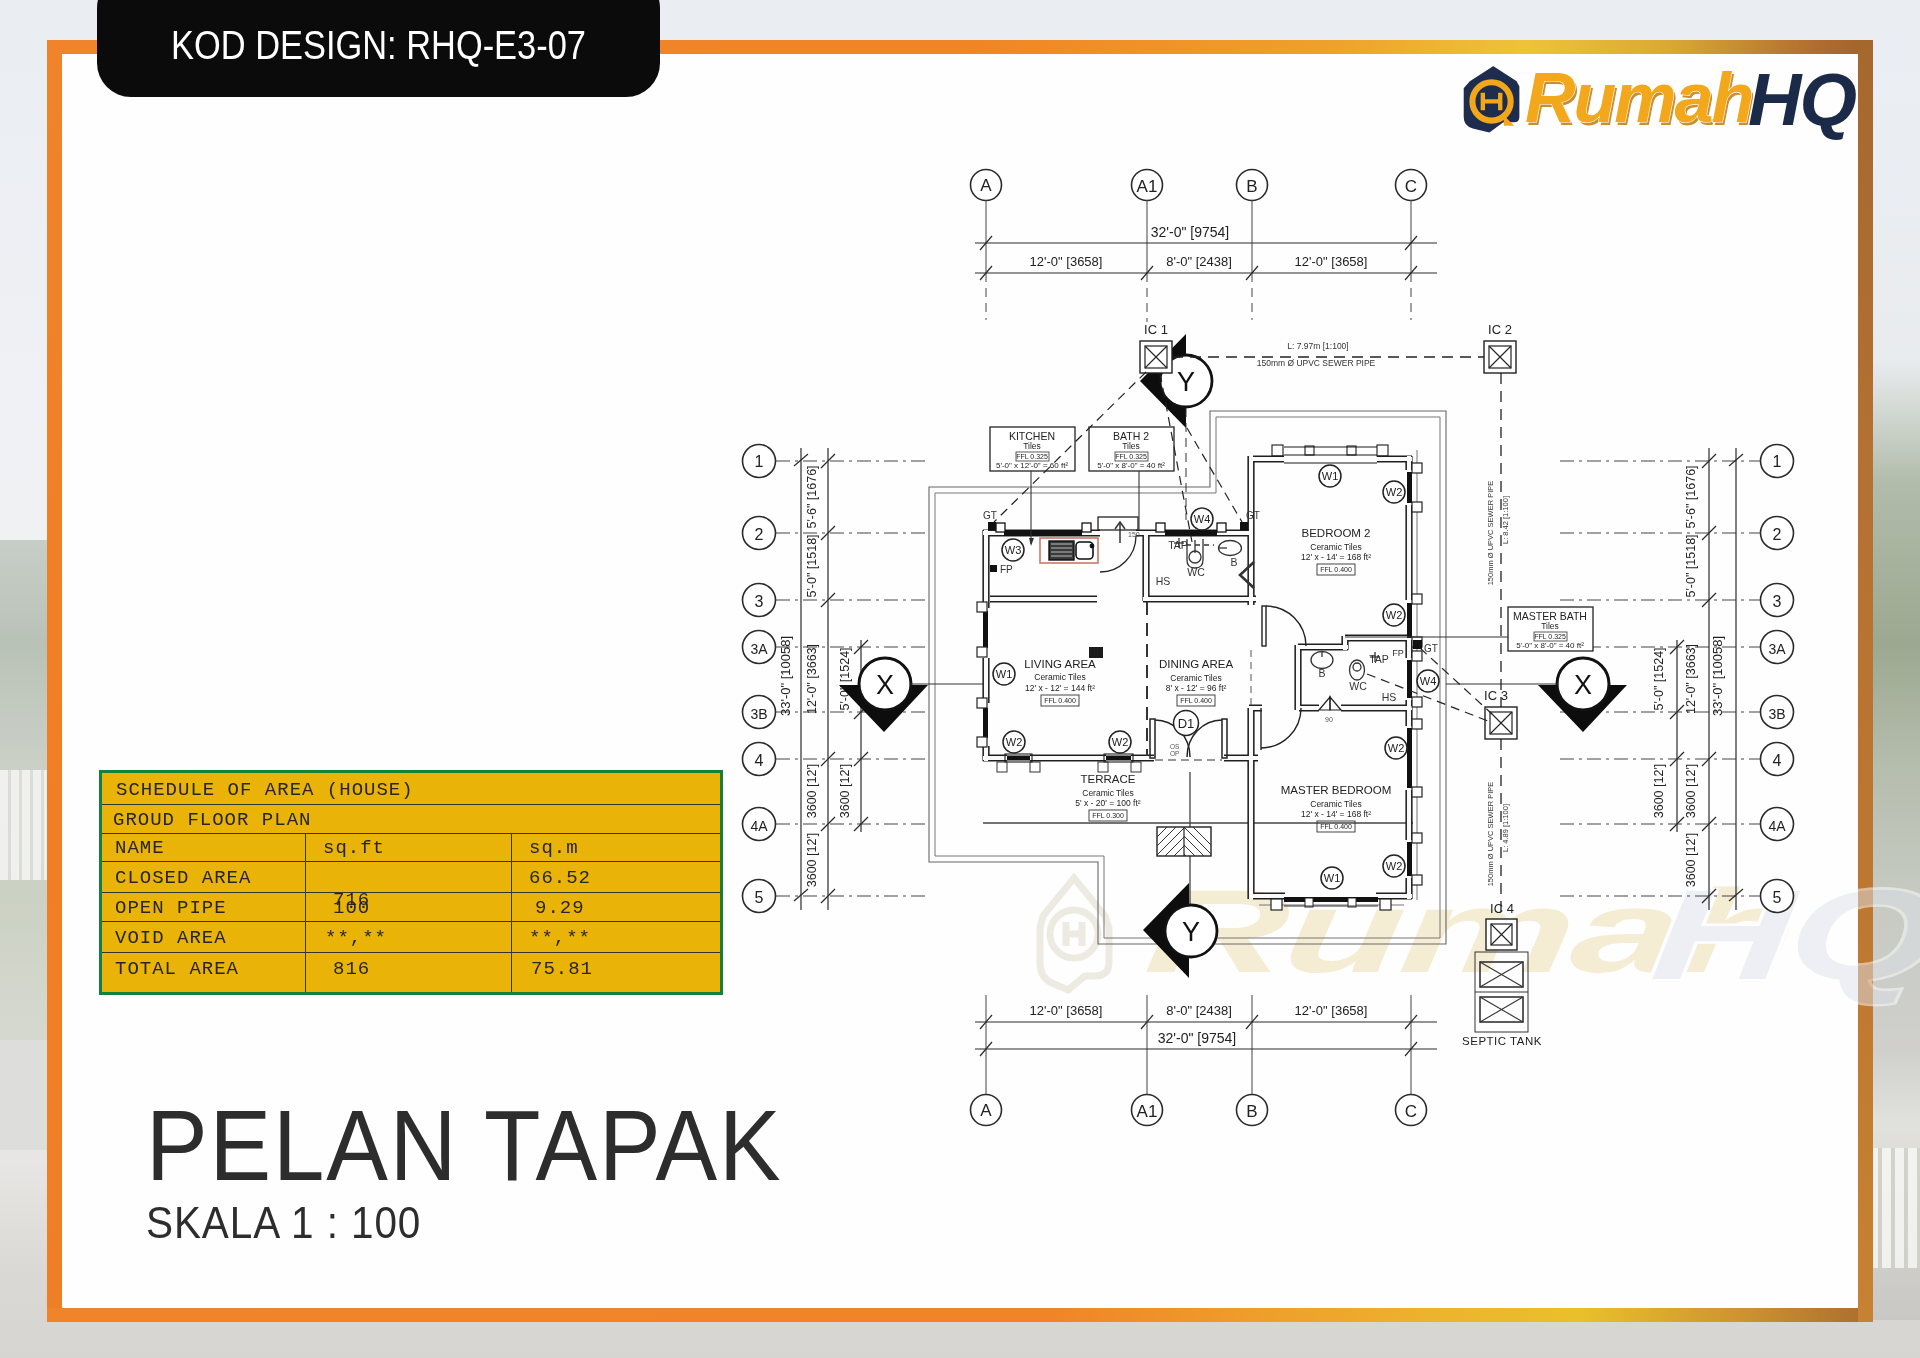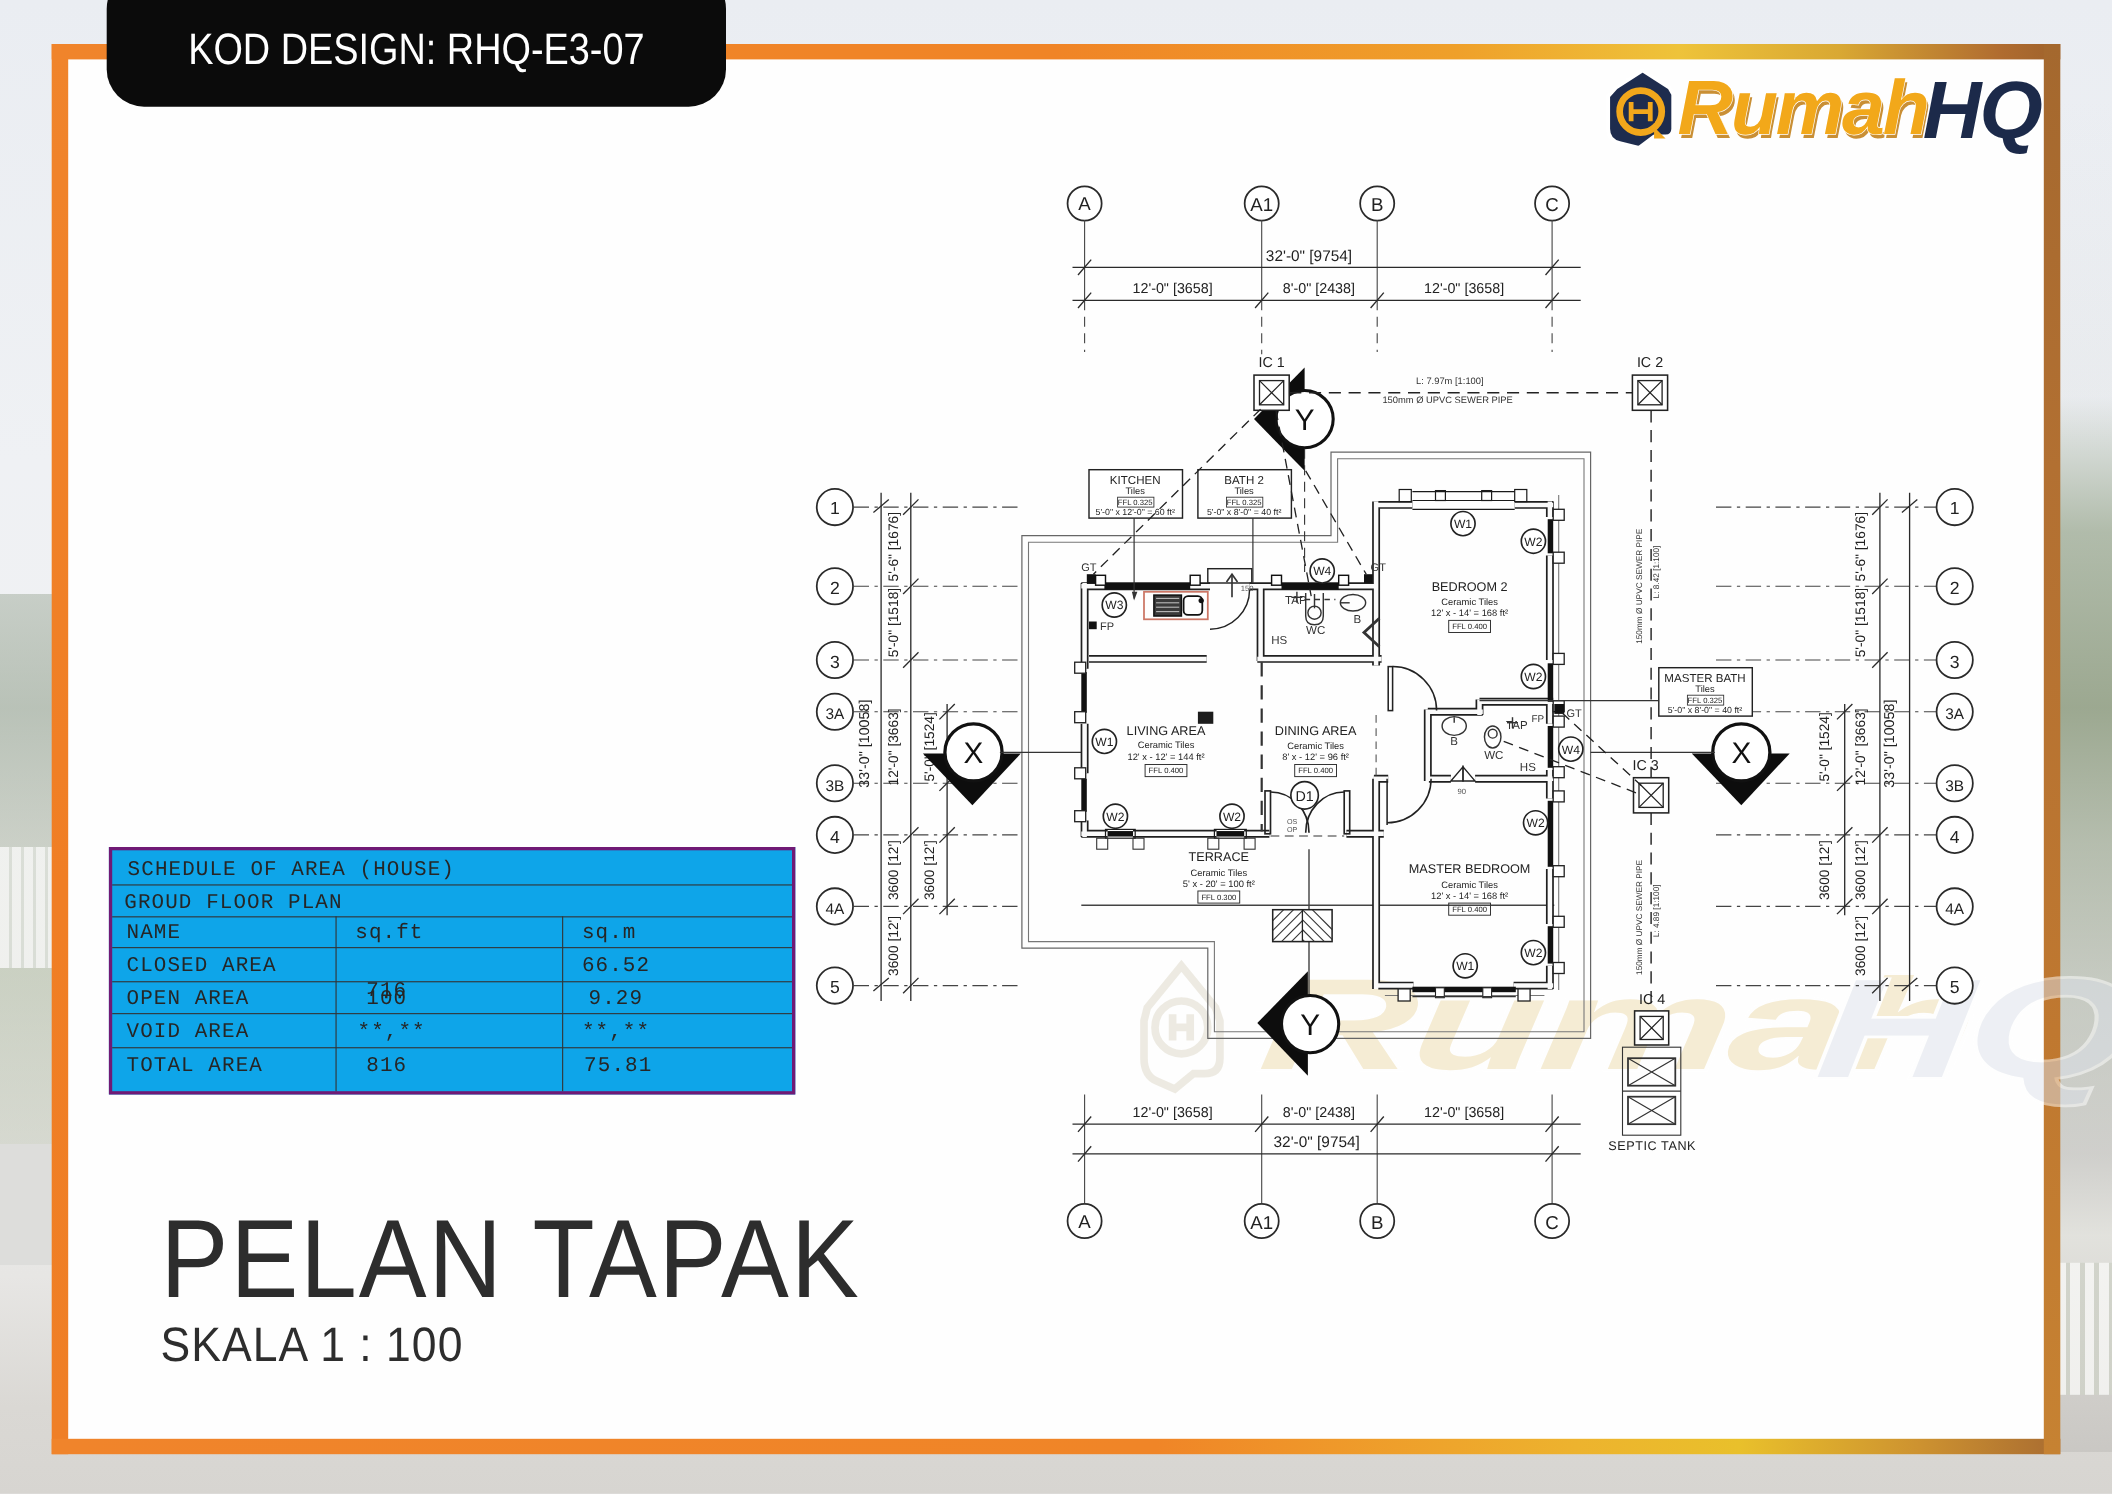--- a/index.html
+++ b/index.html
@@ -50,21 +50,21 @@
 <path d="M52 42 L52 62 M72 42 L72 62 M52 52 L72 52" stroke="#f2a71b" stroke-width="5" fill="none"></path>
 <path d="M76 68 L88 80 L76 80 Z" fill="#f2a71b"></path>
 </g>
 
 <text x="97" y="85" font-family="Liberation Sans" font-size="70" font-weight="bold" font-style="italic" fill="#c07c12" letter-spacing="-2" opacity="0.85">Rumah</text>
 <text x="95" y="82" font-family="Liberation Sans" font-size="70" font-weight="bold" font-style="italic" fill="#f2a81a" stroke="#ffffff" stroke-width="1.2" paint-order="stroke" letter-spacing="-2">Rumah</text>
 
 <text x="318" y="85" font-family="Liberation Sans" font-size="74" font-weight="bold" font-style="italic" fill="#1c2a4a" stroke="#ffffff" stroke-width="3" paint-order="stroke" letter-spacing="-2">HQ</text>
 </svg>
 
-<div class="abs" style="left:99px;top:770px;width:618px;height:219px;border:3px solid #701a75;background:#0ea5e9;font-family:'Liberation Mono',monospace;color:#262626;font-size:19px;letter-spacing:1px;white-space:nowrap;">
+<div class="abs" style="left:99px;top:770px;width:618px;height:219px;border:3px solid #15803d;background:#eab308;font-family:'Liberation Mono',monospace;color:#262626;font-size:19px;letter-spacing:1px;white-space:nowrap;">
 
 <div class="abs" style="left:0;top:0;width:618px;height:31px;border-bottom:1.6px solid #333;">
       <span style="position:absolute;left:14px;top:6px;">SCHEDULE OF AREA (HOUSE)</span>
     </div>
 
 <div class="abs" style="left:0;top:31px;width:618px;height:29px;border-bottom:1.6px solid #333;">
       <span style="position:absolute;left:11px;top:5px;">GROUD FLOOR PLAN</span>
     </div>
 
 <div class="abs" style="left:0;top:60px;width:618px;height:28px;border-bottom:1.6px solid #333;">
@@ -73,21 +73,21 @@
       <span style="position:absolute;left:427px;top:4px;">sq.m</span>
     </div>
 
 <div class="abs" style="left:0;top:88px;width:618px;height:31px;border-bottom:1.6px solid #333;">
       <span style="position:absolute;left:13px;top:6px;">CLOSED AREA</span>
       <span style="position:absolute;left:231px;top:6px;margin-top:22px;">716</span>
       <span style="position:absolute;left:427px;top:6px;">66.52</span>
     </div>
 
 <div class="abs" style="left:0;top:119px;width:618px;height:29px;border-bottom:1.6px solid #333;">
-      <span style="position:absolute;left:13px;top:5px;">OPEN AREA</span>
+      <span style="position:absolute;left:13px;top:5px;">OPEN PIPE</span>
       <span style="position:absolute;left:231px;top:5px;">100</span>
       <span style="position:absolute;left:433px;top:5px;">9.29</span>
     </div>
 
 <div class="abs" style="left:0;top:148px;width:618px;height:31px;border-bottom:1.6px solid #333;">
       <span style="position:absolute;left:13px;top:6px;">VOID AREA</span>
       <span style="position:absolute;left:223px;top:6px;">**,**</span>
       <span style="position:absolute;left:427px;top:6px;">**,**</span>
     </div>
 

